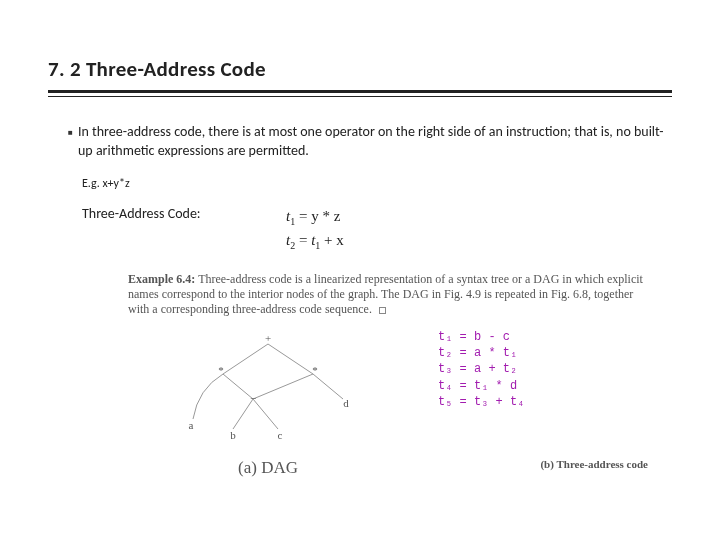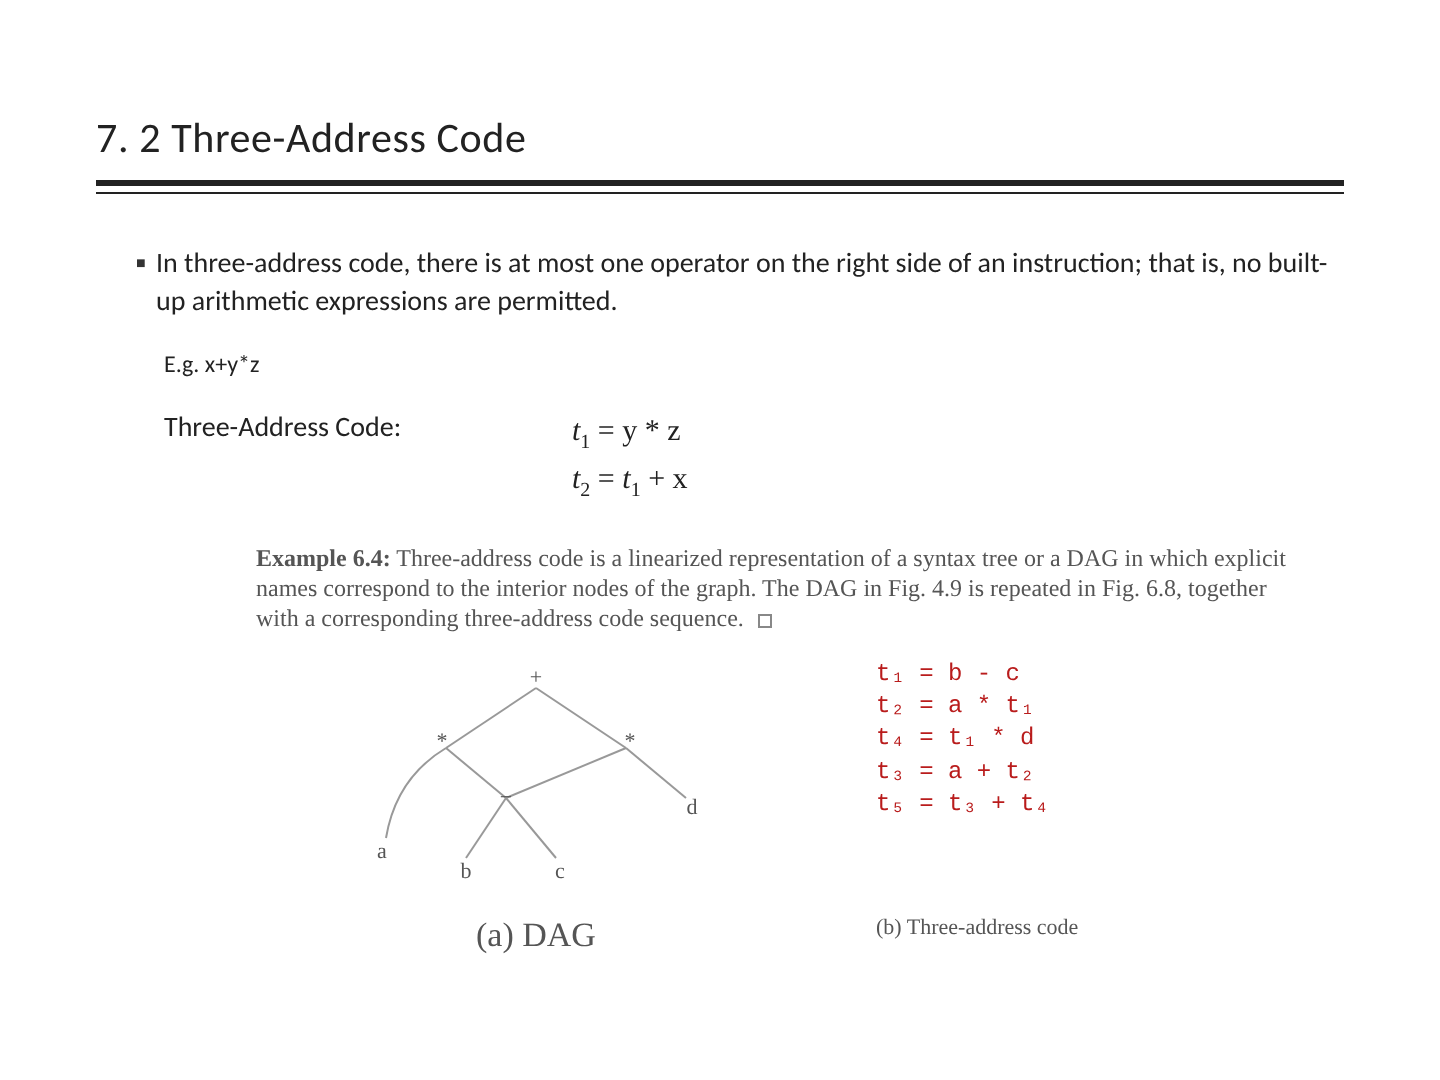--- a/index.html
+++ b/index.html
@@ -1,39 +1,39 @@
 <!DOCTYPE html>
 <html><head>
 <meta charset="utf-8">
 <style>
   * { margin: 0; padding: 0; box-sizing: border-box; }
   html, body { width: 720px; height: 540px; background: #fff; font-family: "Gill Sans", "Gill Sans MT", Calibri, sans-serif; color: #222; }
   .slide { width: 720px; height: 540px; padding: 56px 48px 20px 48px; position: relative; }
-  .title { font-size: 21px; font-weight: 400; letter-spacing: 0.3px; color: #222; padding-bottom: 6px; }
+  .title { font-size: 21px; font-weight: 700; letter-spacing: 0.3px; color: #222; padding-bottom: 6px; }
   .rule-thick { border: none; border-top: 3px solid #222; margin-top: 2px; }
   .rule-thin  { border: none; border-top: 1px solid #222; margin-top: 3px; }
   .body { margin-top: 26px; padding-left: 20px; font-size: 14px; line-height: 1.35; }
   .bullet-row { display: flex; }
   .bullet-mark { width: 10px; flex: 0 0 10px; font-size: 8px; padding-top: 4px; color: #333; }
   .bullet-text { flex: 1; }
   .eg { margin-top: 14px; margin-left: 14px; font-size: 12px; }
   .tac-row { display: flex; align-items: flex-start; margin-top: 14px; margin-left: 14px; font-size: 14px; gap: 44px; }
   .tac-label { width: 160px; }
   .formula-block { font-family: "Times New Roman", serif; font-size: 15px; line-height: 1.55; }
   .formula-block .sub { font-size: 10px; vertical-align: sub; }
   .example-box { margin: 18px 0 0 60px; width: 520px; font-family: "Times New Roman", serif; font-size: 12px; color: #555; }
   .example-para { line-height: 1.25; }
   .example-para .boxsym { display:inline-block; width:7px; height:7px; border:1px solid #888; margin-left:4px; vertical-align:middle; }
   .fig-row { display: flex; margin-top: 12px; align-items: flex-start; }
   .dag-cell { width: 280px; display:flex; flex-direction:column; align-items:center; }
   .code-cell { flex: 1; padding-left: 30px; }
-  .code-cell .tac-line { font-family: "Courier New", monospace; font-size: 12px; color: #b91c1c; line-height: 1.35; white-space: pre; }
+  .code-cell .tac-line { font-family: "Courier New", monospace; font-size: 12px; color: #a21caf; line-height: 1.35; white-space: pre; }
   .captions { display:flex; margin-top:8px; }
   .cap-a { width:280px; text-align:center; font-size:17px; color:#555; }
-  .cap-b { flex:1; text-align:left; font-size:11px; color:#555; padding-left:30px; }
+  .cap-b { flex:1; text-align:right; font-size:11px; color:#555; padding-left:30px;font-weight:bold; }
   svg .e { stroke:#999; stroke-width:1; fill:none; }
   svg text { font-family: "Times New Roman", serif; font-size: 11px; fill:#555; }
 </style>
 </head>
 <body>
 
 <div class="slide">
 
   <div class="title">7. 2 Three-Address Code</div>
   <hr class="rule-thick">
@@ -84,22 +84,22 @@
             <text x="95" y="73" text-anchor="middle">−</text>
             <text x="33" y="100" text-anchor="middle">a</text>
             <text x="75" y="110" text-anchor="middle">b</text>
             <text x="122" y="110" text-anchor="middle">c</text>
             <text x="188" y="78" text-anchor="middle">d</text>
           </svg>
         </div>
         <div class="code-cell">
           <div class="tac-line">t₁ = b - c</div>
           <div class="tac-line">t₂ = a * t₁</div>
+          <div class="tac-line">t₃ = a + t₂</div>
           <div class="tac-line">t₄ = t₁ * d</div>
-          <div class="tac-line">t₃ = a + t₂</div>
           <div class="tac-line">t₅ = t₃ + t₄</div>
         </div>
       </div>
 
       <div class="captions">
         <div class="cap-a">(a) DAG</div>
         <div class="cap-b">(b) Three-address code</div>
       </div>
     </div>
 

